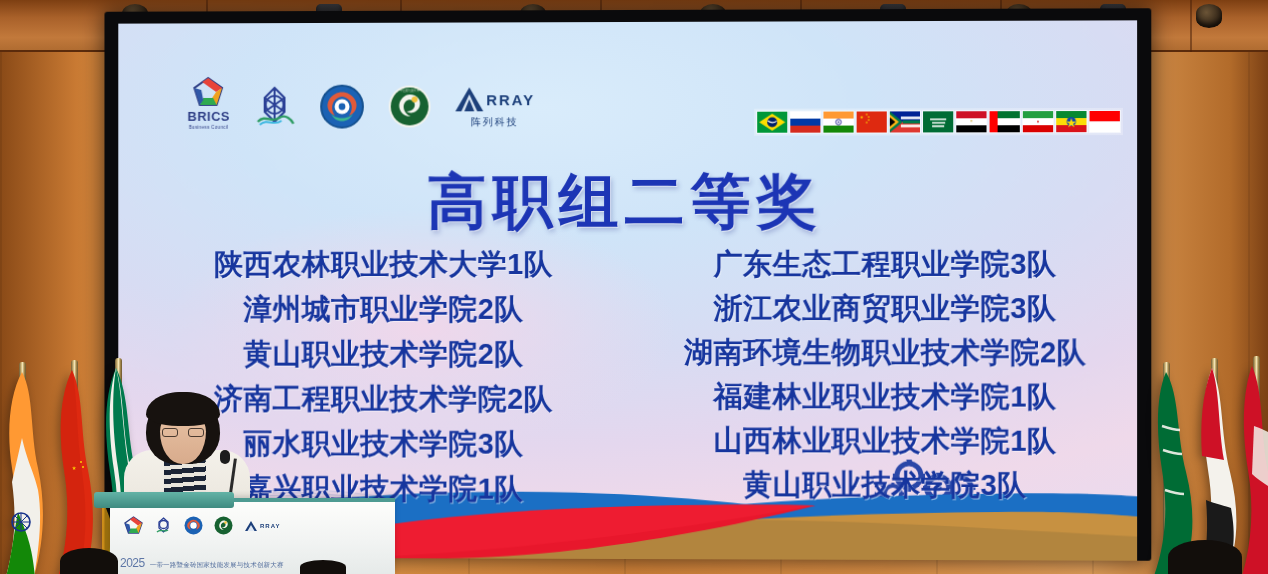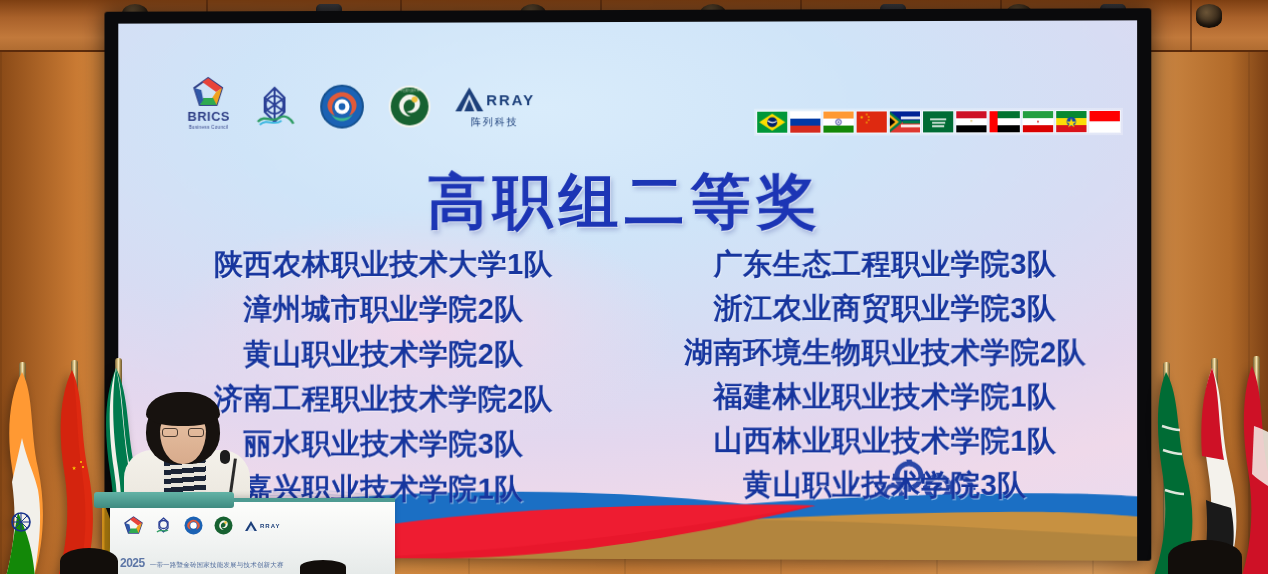--- a/index.html
+++ b/index.html
@@ -197,21 +197,21 @@
     border-radius:3px;
   }
   .podium-logos{
     position:absolute; left:14px; top:14px; display:flex; align-items:center; gap:11px;
   }
   .pl{ width:19px; height:19px; border-radius:50%; }
   .podium-text{
     position:absolute; left:10px; bottom:4px; right:8px;
     display:flex; align-items:baseline; gap:5px;
   }
-  .podium-year{ font-size:12px; font-weight:bold; color:#2f4f8f; letter-spacing:-.5px; opacity:.75;text-align:center; }
+  .podium-year{ font-size:12px; font-weight:normal; color:#2f4f8f; letter-spacing:-.5px; opacity:.75;text-align:center; }
   .podium-cn{ font-size:6.5px; color:#2b4c88; letter-spacing:.2px; opacity:.8; white-space:nowrap; }
 
   .head-silhouette{
     position:absolute; bottom:0; border-radius:50% 50% 0 0; background:#120e0b;
   }
 </style>
 </head>
 <body>
 
 <div id="stage">

